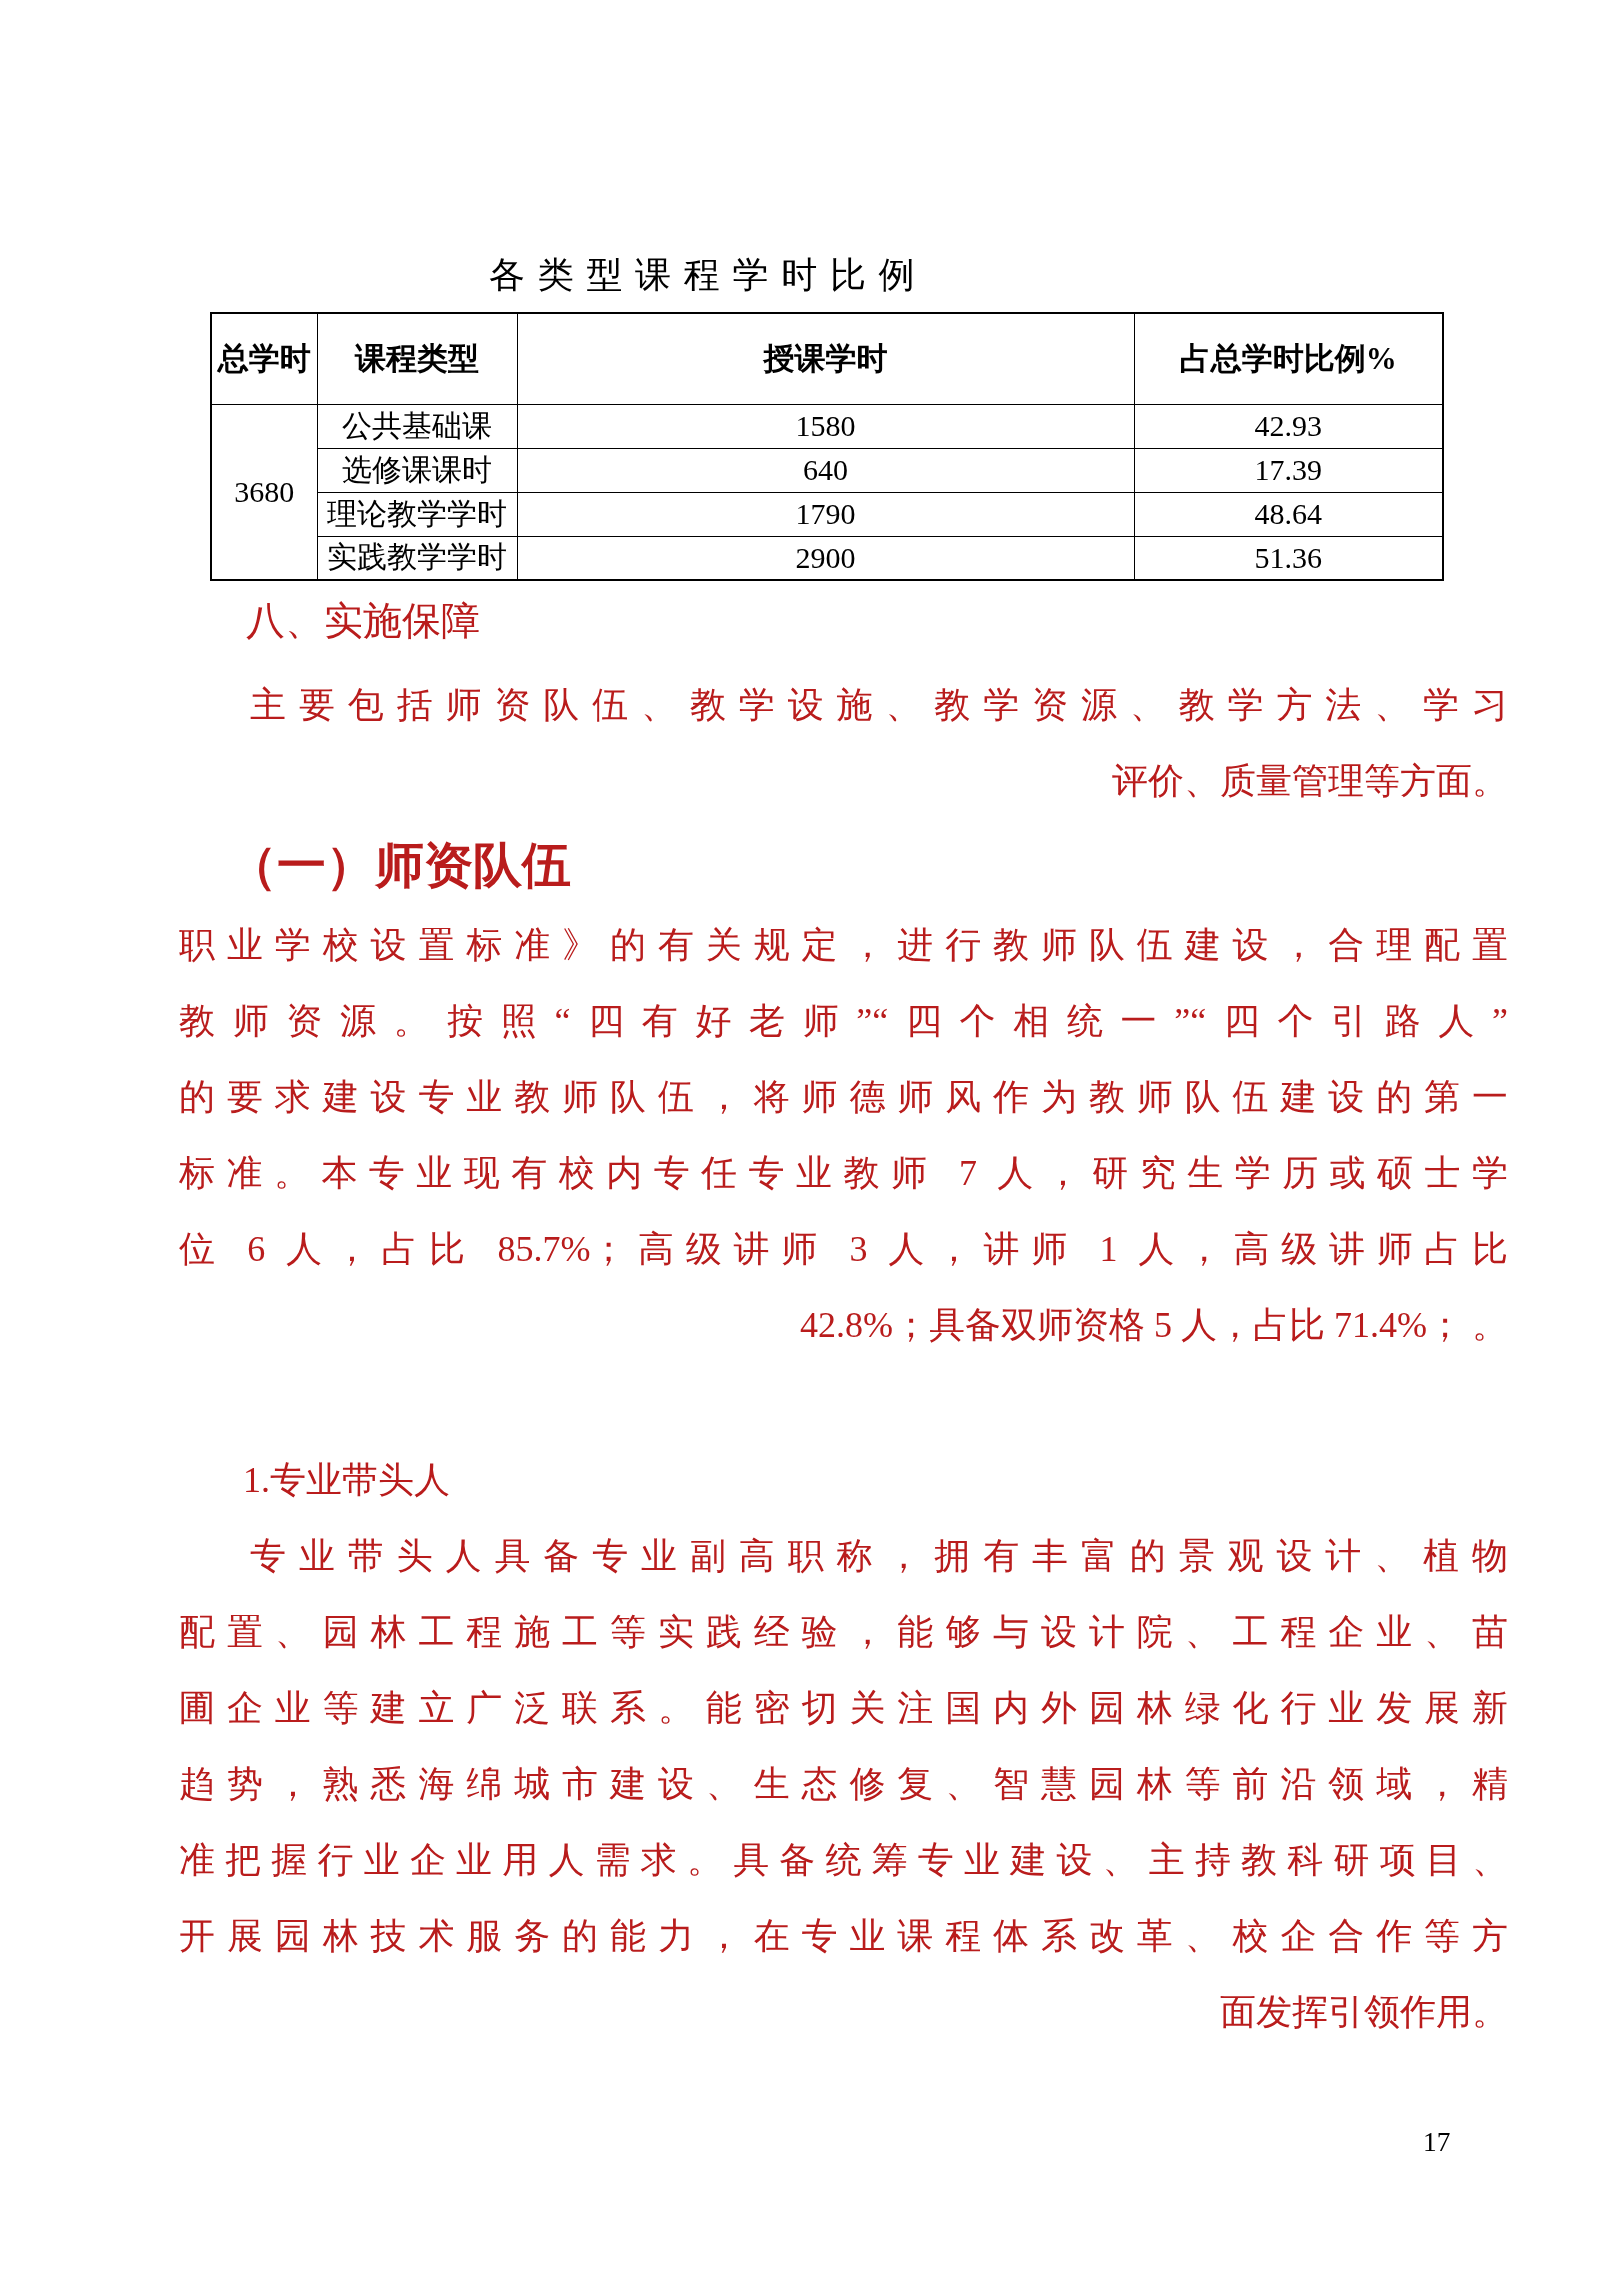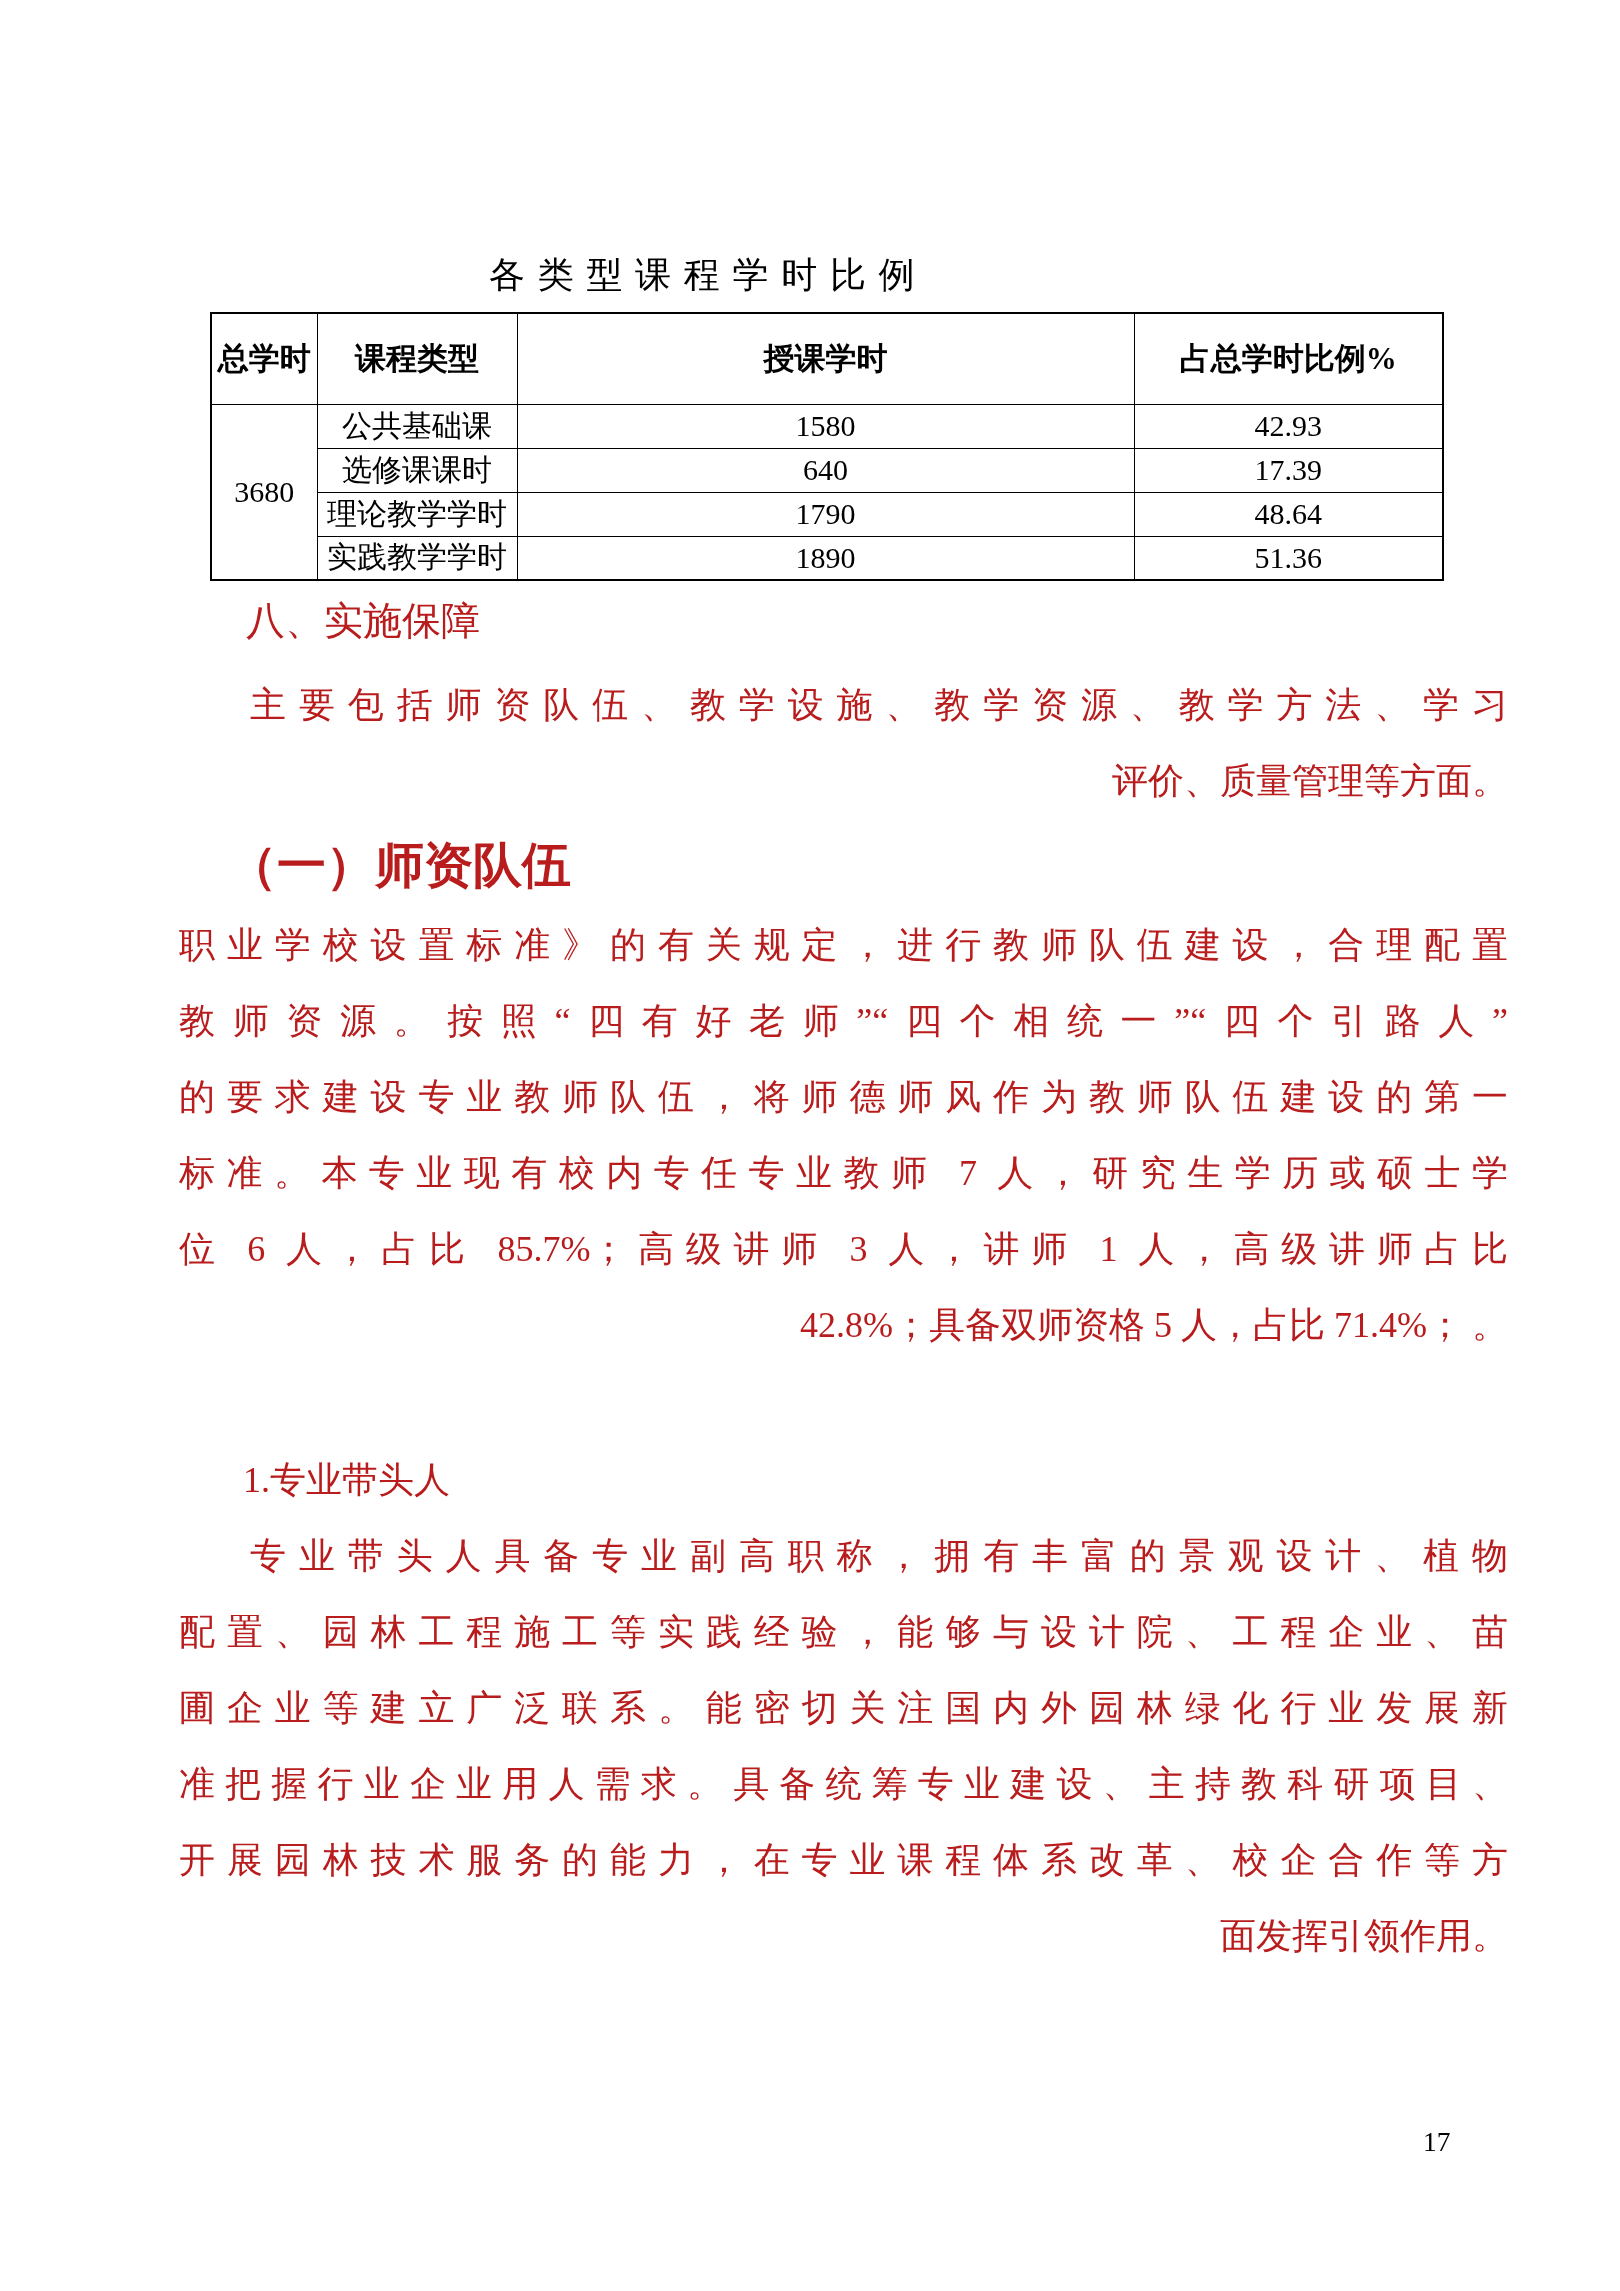--- a/index.html
+++ b/index.html
@@ -82,21 +82,21 @@
         <td>640</td>
         <td>17.39</td>
       </tr>
       <tr>
         <td>理论教学学时</td>
         <td>1790</td>
         <td>48.64</td>
       </tr>
       <tr>
         <td>实践教学学时</td>
-        <td>1890</td>
+        <td>2900</td>
         <td>51.36</td>
       </tr>
     </tbody>
   </table>
 
   <div class="flow heading-l1" style="top:583px;">八、实施保障</div>
 
   <div class="flow" style="top:667px;">
     <div class="line full first">主要包括师资队伍、教学设施、教学资源、教学方法、学习</div>
     <div class="line">评价、质量管理等方面。</div>
@@ -112,20 +112,21 @@
     <div class="line full">位 6 人，占比 85.7%；高级讲师 3 人，讲师 1 人，高级讲师占比</div>
     <div class="line">42.8%；具备双师资格 5 人，占比 71.4%； 。</div>
   </div>
 
   <div class="flow heading-l3" style="top:1442px;">1.专业带头人</div>
 
   <div class="flow" style="top:1518px;">
     <div class="line full first">专业带头人具备专业副高职称，拥有丰富的景观设计、植物</div>
     <div class="line full">配置、园林工程施工等实践经验，能够与设计院、工程企业、苗</div>
     <div class="line full">圃企业等建立广泛联系。能密切关注国内外园林绿化行业发展新</div>
+    <div class="line full">趋势，熟悉海绵城市建设、生态修复、智慧园林等前沿领域，精</div>
     <div class="line full">准把握行业企业用人需求。具备统筹专业建设、主持教科研项目、</div>
     <div class="line full">开展园林技术服务的能力，在专业课程体系改革、校企合作等方</div>
     <div class="line">面发挥引领作用。</div>
   </div>
 
   <div class="page-number">17</div>
 
 </div>
 
 

